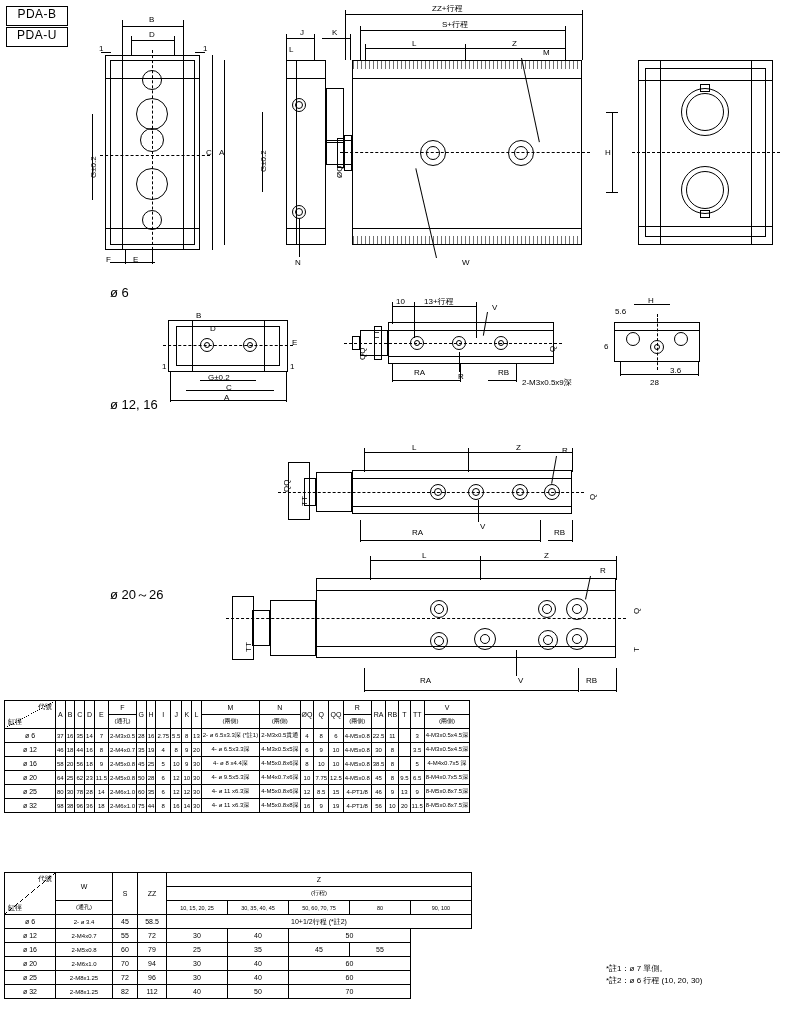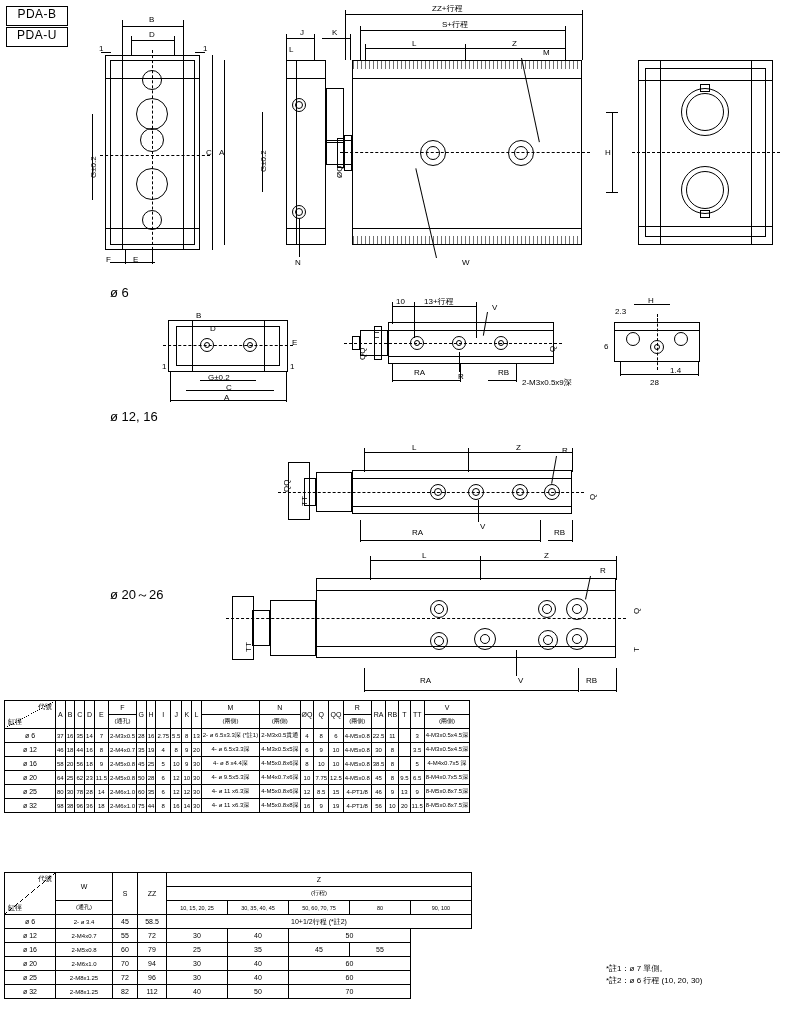--- a/index.html
+++ b/index.html
@@ -250,32 +250,32 @@
     <div class="box" style="left:614px;top:322px;width:86px;height:40px;"></div>
     <div class="hline" style="left:614px;top:330px;width:86px;"></div>
     <div class="circ" style="left:626px;top:332px;width:14px;height:14px;"></div>
     <div class="circ" style="left:674px;top:332px;width:14px;height:14px;"></div>
     <div class="circ" style="left:650px;top:340px;width:14px;height:14px;"></div>
     <div class="circ" style="left:654px;top:344px;width:6px;height:6px;"></div>
     <div class="dash" style="left:657px;top:318px;width:1px;"></div>
     <div class="vdash" style="left:657px;top:314px;height:56px;"></div>
     <div class="hline" style="left:634px;top:304px;width:36px;"></div>
     <div class="lbl" style="left:648px;top:296px;">H</div>
-    <div class="lbl" style="left:615px;top:307px;">2.3</div>
+    <div class="lbl" style="left:615px;top:307px;">5.6</div>
     <div class="lbl" style="left:604px;top:342px;">6</div>
-    <div class="lbl" style="left:670px;top:366px;">1.4</div>
+    <div class="lbl" style="left:670px;top:366px;">3.6</div>
     <div class="lbl" style="left:650px;top:378px;">28</div>
     <div class="hline" style="left:620px;top:374px;width:78px;"></div>
     <div class="vline" style="left:620px;top:362px;height:14px;"></div>
     <div class="vline" style="left:698px;top:362px;height:14px;"></div>
   </div>
 
   <div class="lbl" style="left:522px;top:378px;">2-M3x0.5x9深</div>
 
-  <div class="lbl" style="left:110px;top:412px;font-size:13px;">ø 12, 16</div>
+  <div class="lbl" style="left:110px;top:400px;font-size:13px;">ø 12, 16</div>
 
   <div>
     <div class="box" style="left:352px;top:470px;width:220px;height:44px;"></div>
     <div class="hline" style="left:352px;top:478px;width:220px;"></div>
     <div class="hline" style="left:352px;top:506px;width:220px;"></div>
     <div class="box" style="left:316px;top:472px;width:36px;height:40px;"></div>
     <div class="box" style="left:304px;top:478px;width:12px;height:28px;"></div>
     <div class="box" style="left:288px;top:462px;width:22px;height:58px;"></div>
     <div class="dash" style="left:278px;top:492px;width:306px;"></div>
     <div class="circ" style="left:430px;top:484px;width:16px;height:16px;"></div>

